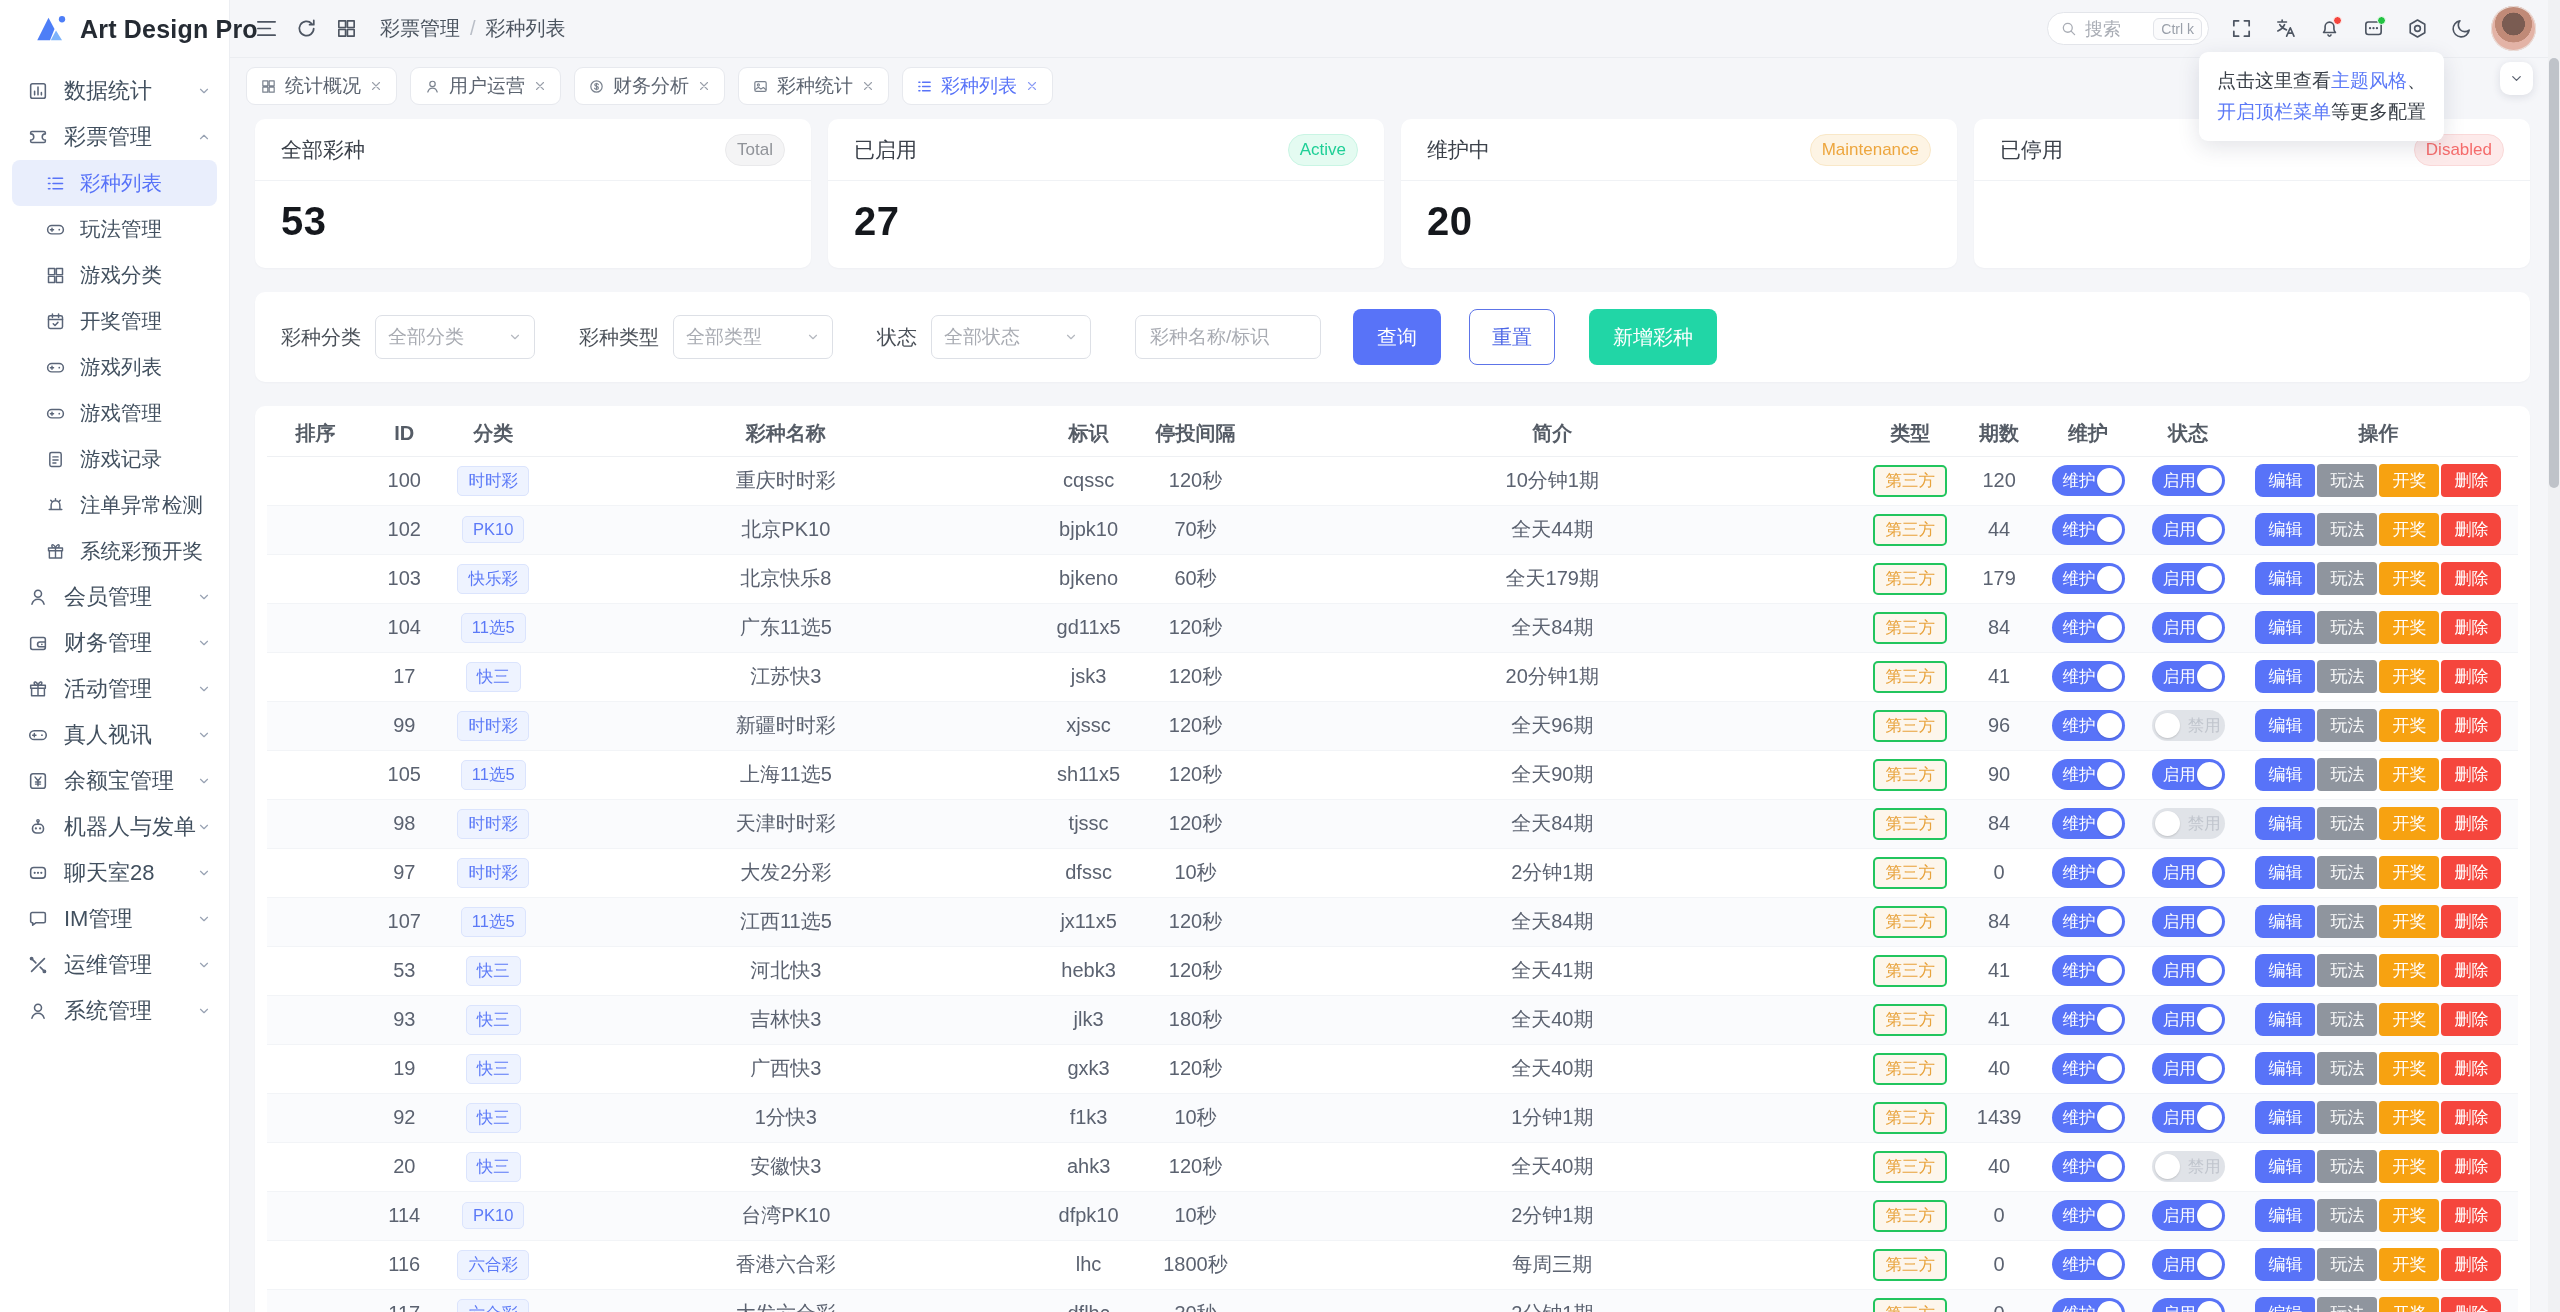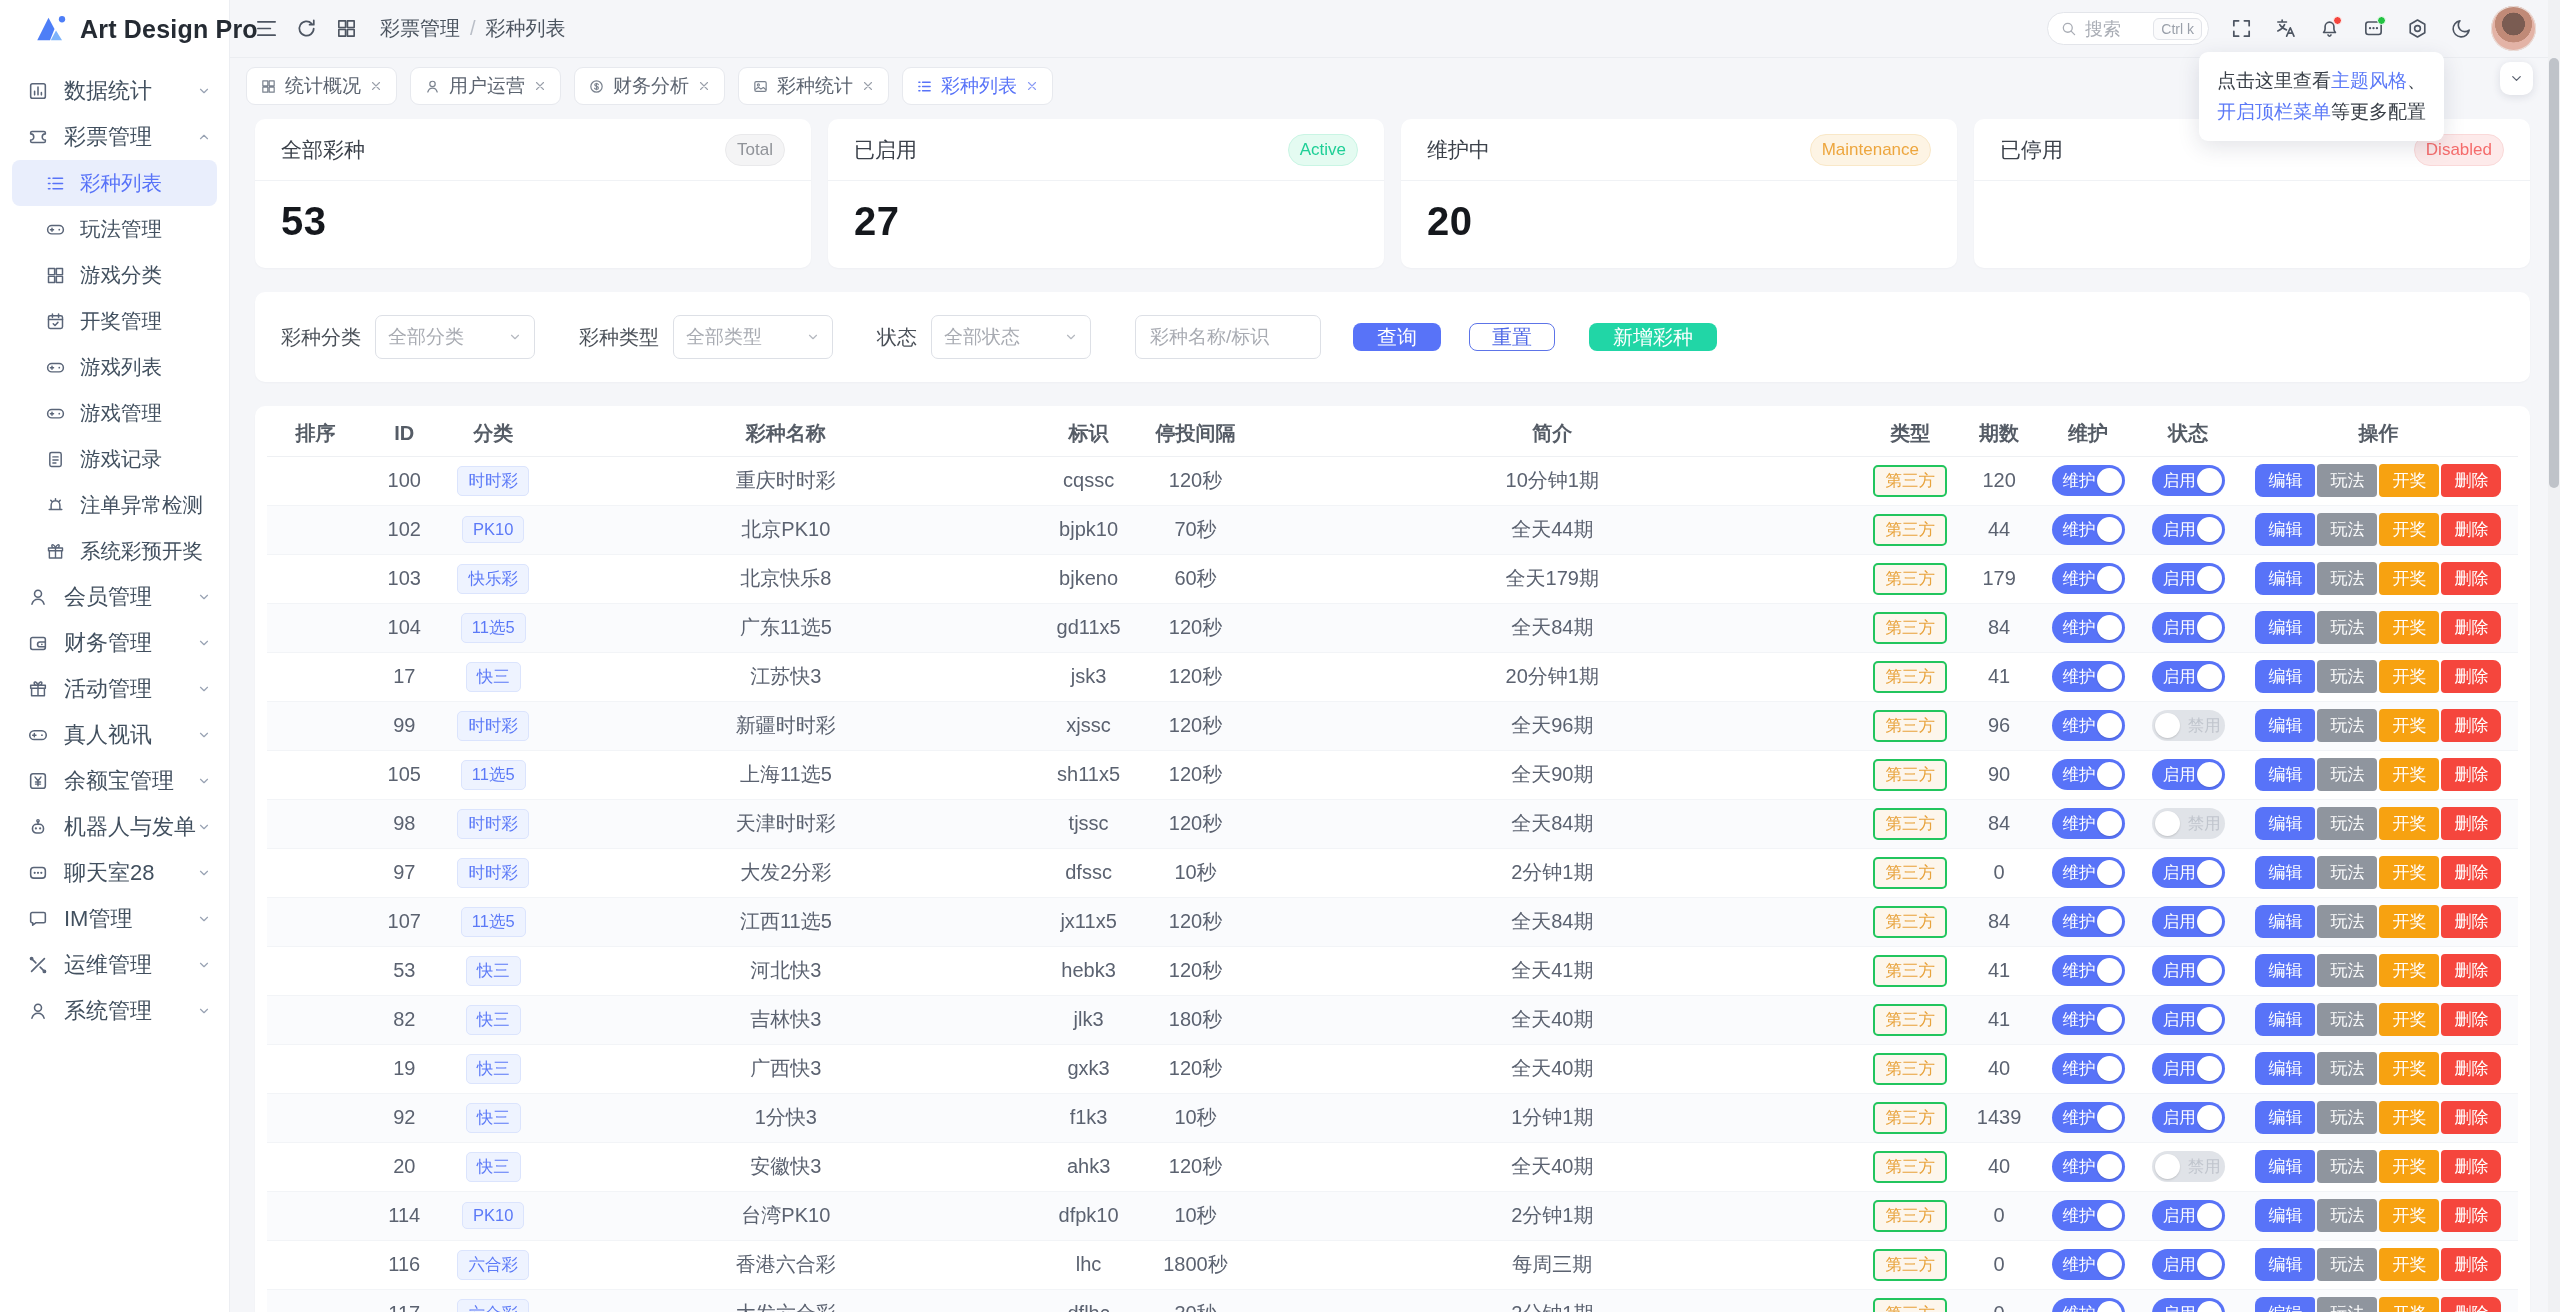--- a/index.html
+++ b/index.html
@@ -65,21 +65,21 @@
   .card-value { padding:18px 26px 24px; font-size:40px; font-weight:700; color:#15181d; letter-spacing:.5px; }
 
   
   .filterbar { margin-top:24px; background:#fff; border-radius:10px; height:90px; display:flex; align-items:center; padding:0 26px; gap:14px; box-shadow:0 1px 2px rgba(20,30,60,.03); }
   .f-label { font-size:20px; color:#4a5058; white-space:nowrap; }
   .select { width:160px; height:44px; border:1px solid #dde0e6; border-radius:7px; background:#fff; display:flex; align-items:center; justify-content:space-between; padding:0 12px; color:#a8abb2; font-size:19px; cursor:pointer; }
   .select svg { width:14px; height:14px; color:#b4b8bf; }
   .f-gap { width:16px; }
   .tinput { width:186px; height:44px; border:1px solid #dde0e6; border-radius:7px; background:#fff; color:#a8abb2; font-size:19px; padding:0 14px; font-family:inherit; }
   .tinput::placeholder { color:#a8abb2; }
-  .btn { height:28px; border:none; border-radius:8px; font-size:20px; padding:0 24px; cursor:pointer; font-family:Liberation Mono, monospace; }
+  .btn { height:56px; border:none; border-radius:8px; font-size:20px; padding:0 24px; cursor:pointer; font-family:Liberation Mono, monospace; }
   .btn-primary { background:#5873f8; color:#fff; margin-left:18px; }
   .btn-reset { background:#fff; color:#4d67e6; border:1.5px solid #5d74e8; padding:0 22px; margin-left:14px; }
   .btn-add { background:#21d6a6; color:#fff; margin-left:20px; }
 
   
   .tablecard { margin-top:24px; background:#fff; border-radius:10px 10px 0 0; padding:6px 12px 0; box-shadow:0 1px 2px rgba(20,30,60,.03); }
   table { width:100%; border-collapse:collapse; table-layout:fixed; }
   thead th { height:44px; font-size:20px; color:#555c66; font-weight:700; border-bottom:1px solid #eef0f3; text-align:center; white-space:nowrap; }
   tbody td { height:49px; font-size:20px; color:#5b6270; border-bottom:1px solid #f2f4f7; text-align:center; white-space:nowrap; overflow:hidden; }
   tbody tr:nth-child(even) { background:#fafbfd; }
@@ -998,21 +998,21 @@
               <button class="act act-edit">编辑</button>
               <button class="act act-play">玩法</button>
               <button class="act act-draw">开奖</button>
               <button class="act act-del">删除</button>
             </span>
           </td>
         </tr>
 
         <tr>
           <td class="c-sort"></td>
-          <td class="c-id">82</td>
+          <td class="c-id">93</td>
           <td><span class="tag tag-cat">快三</span></td>
           <td class="c-name">吉林快3</td>
           <td class="c-code">jlk3</td>
           <td class="c-interval">180秒</td>
           <td class="c-intro">全天40期</td>
           <td><span class="tag tag-type">第三方</span></td>
           <td class="c-periods">41</td>
           <td>
             <span class="toggle on">
                     <span class="tg-label">维护</span>

